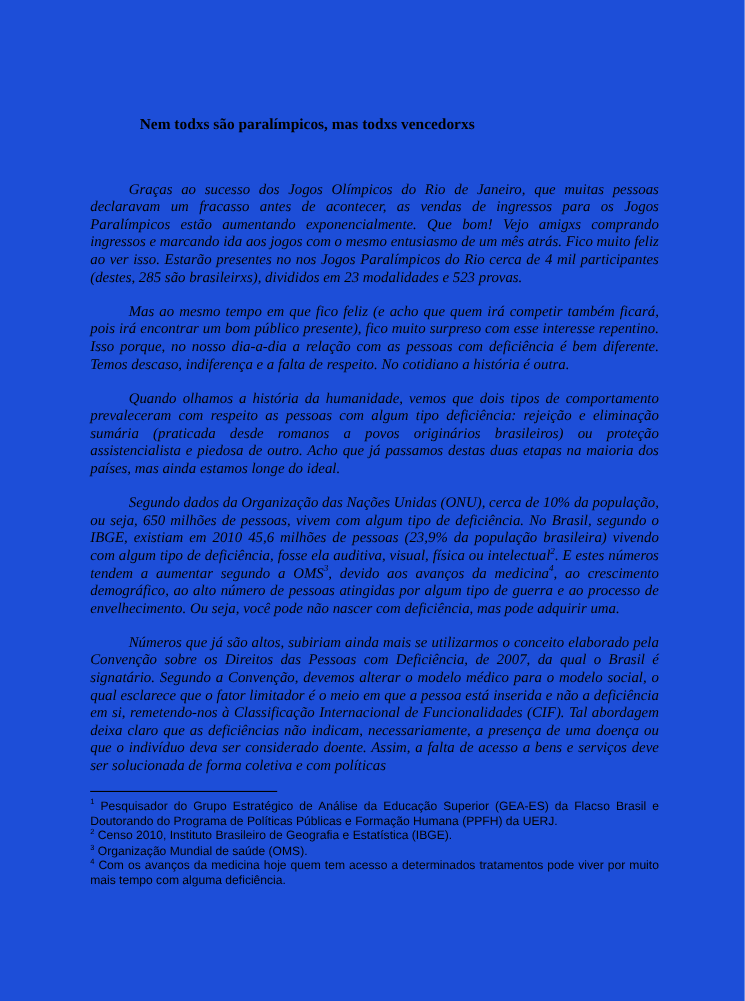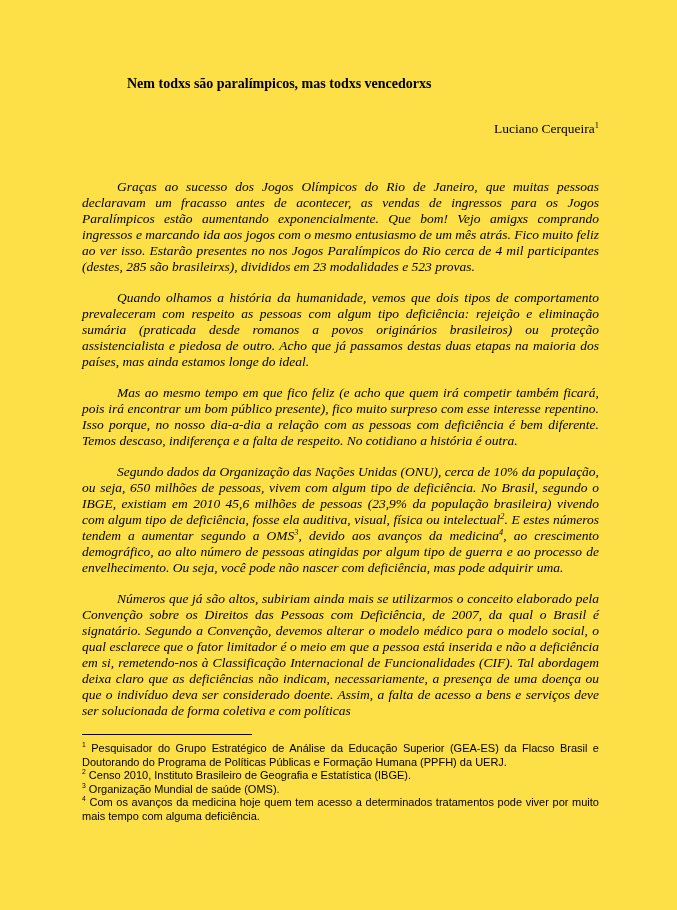--- a/index.html
+++ b/index.html
@@ -7,22 +7,22 @@
   body {
     width: 677px;
     height: 910px;
     overflow: hidden;
     font-family: "Liberation Serif", "DejaVu Serif", serif;
     color: #000000;
   }
   .page {
     width: 677px;
     height: 910px;
-    padding: 76px 78px 0 82px;
-    background: #fde047;
+    padding: 106px 78px 0 82px;
+    background: #1d4ed8;
   }
   .doc-title {
     font-size: 14px;
     font-weight: bold;
     line-height: 16px;
     margin-left: 45px;
   }
   .author-line {
     margin-top: 29px;
     text-align: right;
@@ -58,28 +58,25 @@
     margin: 0;
   }
 </style>
 </head>
 <body>
 
 <div class="page">
 
   <h1 class="doc-title">Nem todxs são paralímpicos, mas todxs vencedorxs</h1>
 
-  <div class="author-line">
-    <span>Luciano Cerqueira</span><sup>1</sup>
-  </div>
 
   <div class="body-text" id="paragraphs">
       <p>Graças ao sucesso dos Jogos Olímpicos do Rio de Janeiro, que muitas pessoas declaravam um fracasso antes de acontecer, as vendas de ingressos para os Jogos Paralímpicos estão aumentando exponencialmente. Que bom! Vejo amigxs comprando ingressos e marcando ida aos jogos com o mesmo entusiasmo de um mês atrás. Fico muito feliz ao ver isso. Estarão presentes no nos Jogos Paralímpicos do Rio cerca de 4 mil participantes (destes, 285 são brasileirxs), divididos em 23 modalidades e 523 provas.</p>
+      <p>Mas ao mesmo tempo em que fico feliz (e acho que quem irá competir também ficará, pois irá encontrar um bom público presente), fico muito surpreso com esse interesse repentino. Isso porque, no nosso dia-a-dia a relação com as pessoas com deficiência é bem diferente. Temos descaso, indiferença e a falta de respeito. No cotidiano a história é outra.</p>
       <p>Quando olhamos a história da humanidade, vemos que dois tipos de comportamento prevaleceram com respeito as pessoas com algum tipo deficiência: rejeição e eliminação sumária (praticada desde romanos a povos originários brasileiros) ou proteção assistencialista e piedosa de outro. Acho que já passamos destas duas etapas na maioria dos países, mas ainda estamos longe do ideal.</p>
-      <p>Mas ao mesmo tempo em que fico feliz (e acho que quem irá competir também ficará, pois irá encontrar um bom público presente), fico muito surpreso com esse interesse repentino. Isso porque, no nosso dia-a-dia a relação com as pessoas com deficiência é bem diferente. Temos descaso, indiferença e a falta de respeito. No cotidiano a história é outra.</p>
       <p>Segundo dados da Organização das Nações Unidas (ONU), cerca de 10% da população, ou seja, 650 milhões de pessoas, vivem com algum tipo de deficiência. No Brasil, segundo o IBGE, existiam em 2010 45,6 milhões de pessoas (23,9% da população brasileira) vivendo com algum tipo de deficiência, fosse ela auditiva, visual, física ou intelectual<sup>2</sup>. E estes números tendem a aumentar segundo a OMS<sup>3</sup>, devido aos avanços da medicina<sup>4</sup>, ao crescimento demográfico, ao alto número de pessoas atingidas por algum tipo de guerra e ao processo de envelhecimento. Ou seja, você pode não nascer com deficiência, mas pode adquirir uma.</p>
       <p>Números que já são altos, subiriam ainda mais se utilizarmos o conceito elaborado pela Convenção sobre os Direitos das Pessoas com Deficiência, de 2007, da qual o Brasil é signatário. Segundo a Convenção, devemos alterar o modelo médico para o modelo social, o qual esclarece que o fator limitador é o meio em que a pessoa está inserida e não a deficiência em si, remetendo-nos à Classificação Internacional de Funcionalidades (CIF). Tal abordagem deixa claro que as deficiências não indicam, necessariamente, a presença de uma doença ou que o indivíduo deva ser considerado doente. Assim, a falta de acesso a bens e serviços deve ser solucionada de forma coletiva e com políticas</p>
     </div>
 
   <div class="footnote-sep"></div>
 
   <div class="footnotes" id="footnotes">
       <p><sup>1</sup> Pesquisador do Grupo Estratégico de Análise da Educação Superior (GEA-ES) da Flacso Brasil e Doutorando do Programa de Políticas Públicas e Formação Humana (PPFH) da UERJ.</p>
       <p><sup>2</sup> Censo 2010, Instituto Brasileiro de Geografia e Estatística (IBGE).</p>
       <p><sup>3</sup> Organização Mundial de saúde (OMS).</p>

